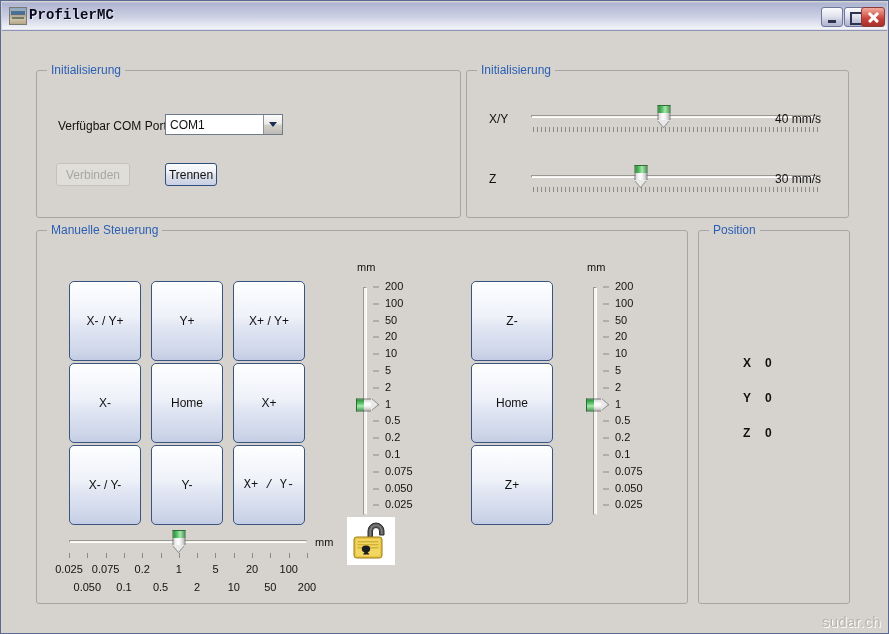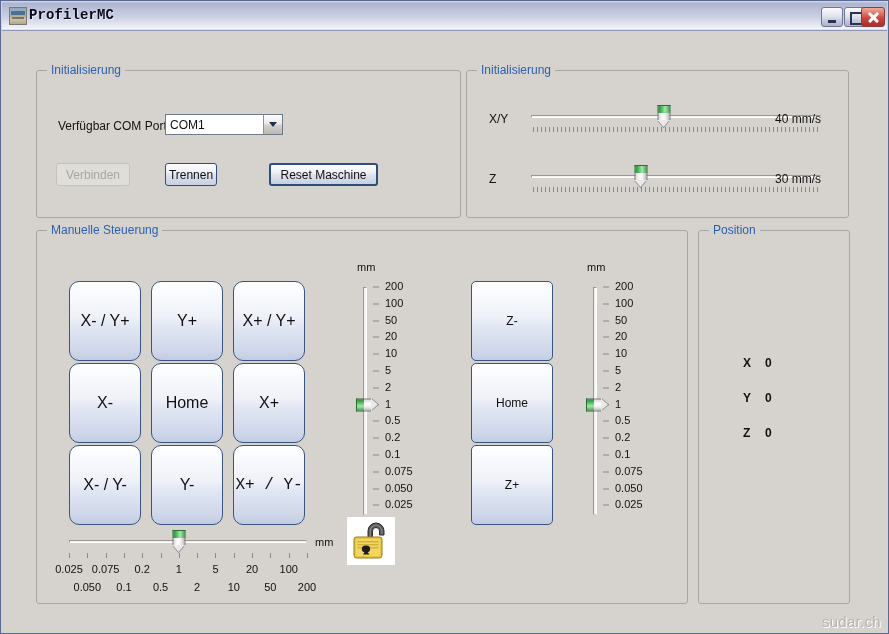--- a/index.html
+++ b/index.html
@@ -243,23 +243,23 @@
   #sld-xy { left: 64px; top: 35px; width: 290px; }
   #sld-z  { left: 64px; top: 95px; width: 290px; }
   #val-xy { left: 308px; top: 41px; }
   #val-z  { left: 308px; top: 101px; }
 
   
   .jogbtn {
     position: absolute;
     width: 72px; height: 80px;
     border: 1px solid #3a5580;
-    border-radius: 10px;
+    border-radius: 5px;
     background: linear-gradient(to bottom, #ffffff 0%, #fafbfe 12%, #eef1f8 45%, #e3e8f4 55%, #ccd4e8 92%, #c2cbe2 100%);
-    font-size: 16px; color: #111;
+    font-size: 12px; color: #111;
     display: flex; align-items: center; justify-content: center;
     cursor: default;
   }
 
   .zbtn {
     position: absolute;
     width: 82px; height: 80px;
     border: 1px solid #3a5580;
     border-radius: 5px;
     background: linear-gradient(to bottom, #ffffff 0%, #fafbfe 12%, #eef1f8 45%, #e3e8f4 55%, #ccd4e8 92%, #c2cbe2 100%);
@@ -413,21 +413,20 @@
 
       <div id="lbl-comports">Verfügbar COM Ports</div>
 
       <div id="combo-com">
         <span class="value">COM1</span>
         <span id="combo-arrow"></span>
       </div>
 
       <div class="btn disabled" id="btn-verbinden">Verbinden</div>
       <div class="btn" id="btn-trennen">Trennen</div>
-      <div class="btn default" id="btn-reset">Reset Maschine</div>
     </div>
 
     <div class="group" id="grp-speed">
       <div class="caption">Initialisierung</div>
 
       <div class="speed-row-label" id="lbl-xy">X/Y</div>
       <div class="hslider" id="sld-xy">
         <div class="track"></div>
         <div class="ticks"></div>
         <div class="thumb" style="left: 46%;">

